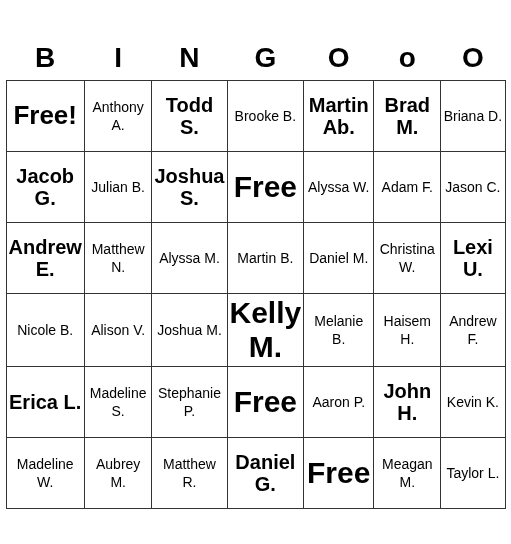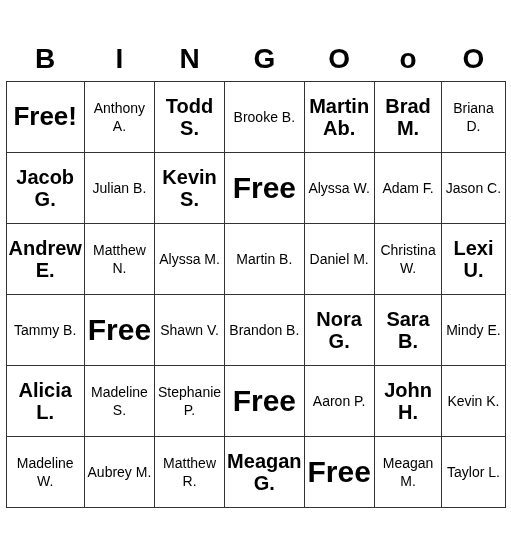--- a/index.html
+++ b/index.html
@@ -71,56 +71,56 @@
         <td><span class="cell-small">Anthony A.</span></td>
         <td><span class="cell-large">Todd S.</span></td>
         <td><span class="cell-small">Brooke B.</span></td>
         <td><span class="cell-large">Martin Ab.</span></td>
         <td><span class="cell-large">Brad M.</span></td>
         <td><span class="cell-small">Briana D.</span></td>
       </tr>
       <tr>
         <td><span class="cell-large">Jacob G.</span></td>
         <td><span class="cell-small">Julian B.</span></td>
-        <td><span class="cell-large">Kevin S.</span></td>
+        <td><span class="cell-large">Joshua S.</span></td>
         <td><span class="cell-free">Free</span></td>
         <td><span class="cell-small">Alyssa W.</span></td>
         <td><span class="cell-small">Adam F.</span></td>
         <td><span class="cell-small">Jason C.</span></td>
       </tr>
       <tr>
         <td><span class="cell-large">Andrew E.</span></td>
         <td><span class="cell-small">Matthew N.</span></td>
         <td><span class="cell-small">Alyssa M.</span></td>
         <td><span class="cell-small">Martin B.</span></td>
         <td><span class="cell-small">Daniel M.</span></td>
         <td><span class="cell-small">Christina W.</span></td>
         <td><span class="cell-large">Lexi U.</span></td>
       </tr>
       <tr>
-        <td><span class="cell-small">Tammy B.</span></td>
-        <td><span class="cell-free">Free</span></td>
-        <td><span class="cell-small">Shawn V.</span></td>
-        <td><span class="cell-small">Brandon B.</span></td>
-        <td><span class="cell-large">Nora G.</span></td>
-        <td><span class="cell-large">Sara B.</span></td>
-        <td><span class="cell-small">Mindy E.</span></td>
+        <td><span class="cell-small">Nicole B.</span></td>
+        <td><span class="cell-small">Alison V.</span></td>
+        <td><span class="cell-small">Joshua M.</span></td>
+        <td><span class="cell-free">Kelly M.</span></td>
+        <td><span class="cell-small">Melanie B.</span></td>
+        <td><span class="cell-small">Haisem H.</span></td>
+        <td><span class="cell-small">Andrew F.</span></td>
       </tr>
       <tr>
-        <td><span class="cell-large">Alicia L.</span></td>
+        <td><span class="cell-large">Erica L.</span></td>
         <td><span class="cell-small">Madeline S.</span></td>
         <td><span class="cell-small">Stephanie P.</span></td>
         <td><span class="cell-free">Free</span></td>
         <td><span class="cell-small">Aaron P.</span></td>
         <td><span class="cell-large">John H.</span></td>
         <td><span class="cell-small">Kevin K.</span></td>
       </tr>
       <tr>
         <td><span class="cell-small">Madeline W.</span></td>
         <td><span class="cell-small">Aubrey M.</span></td>
         <td><span class="cell-small">Matthew R.</span></td>
-        <td><span class="cell-large">Meagan G.</span></td>
+        <td><span class="cell-large">Daniel G.</span></td>
         <td><span class="cell-free">Free</span></td>
         <td><span class="cell-small">Meagan M.</span></td>
         <td><span class="cell-small">Taylor L.</span></td>
       </tr>
     </tbody>
 </table>
 
 </body></html>

